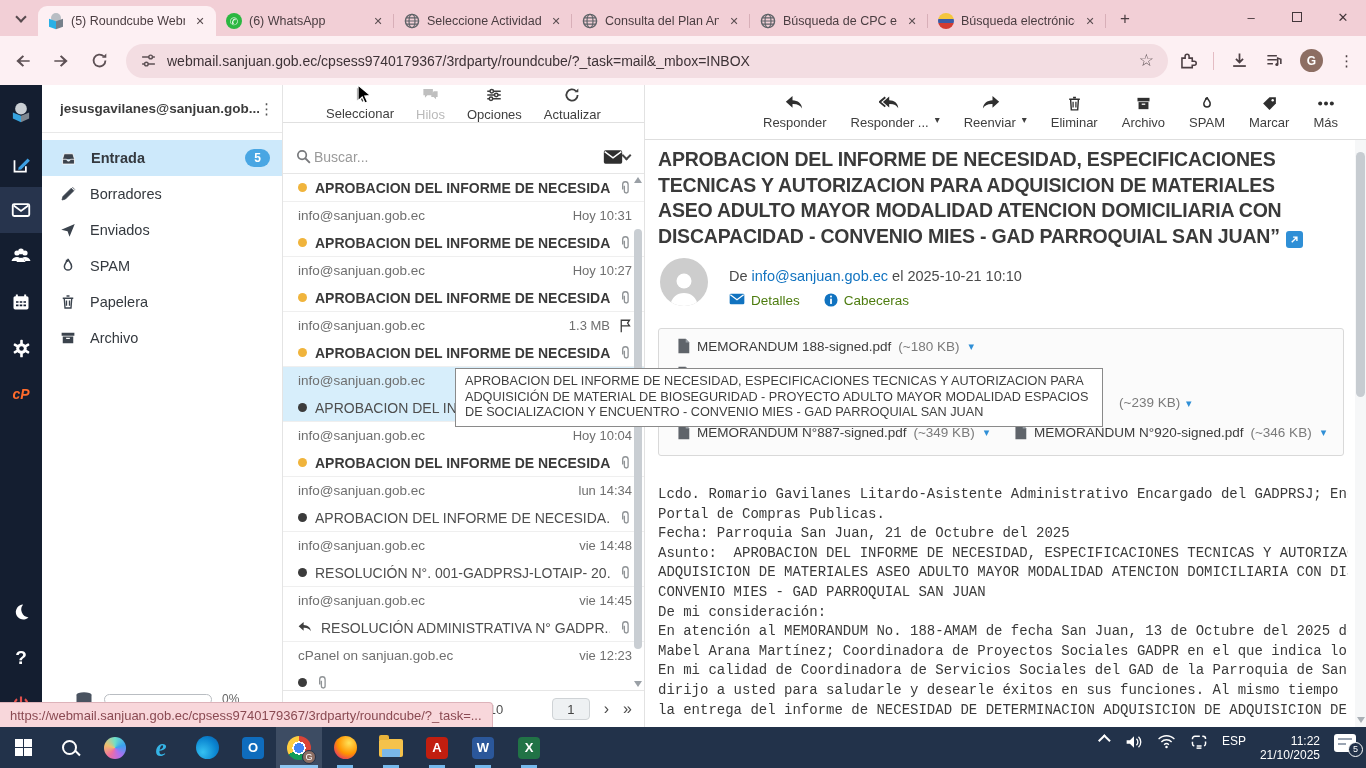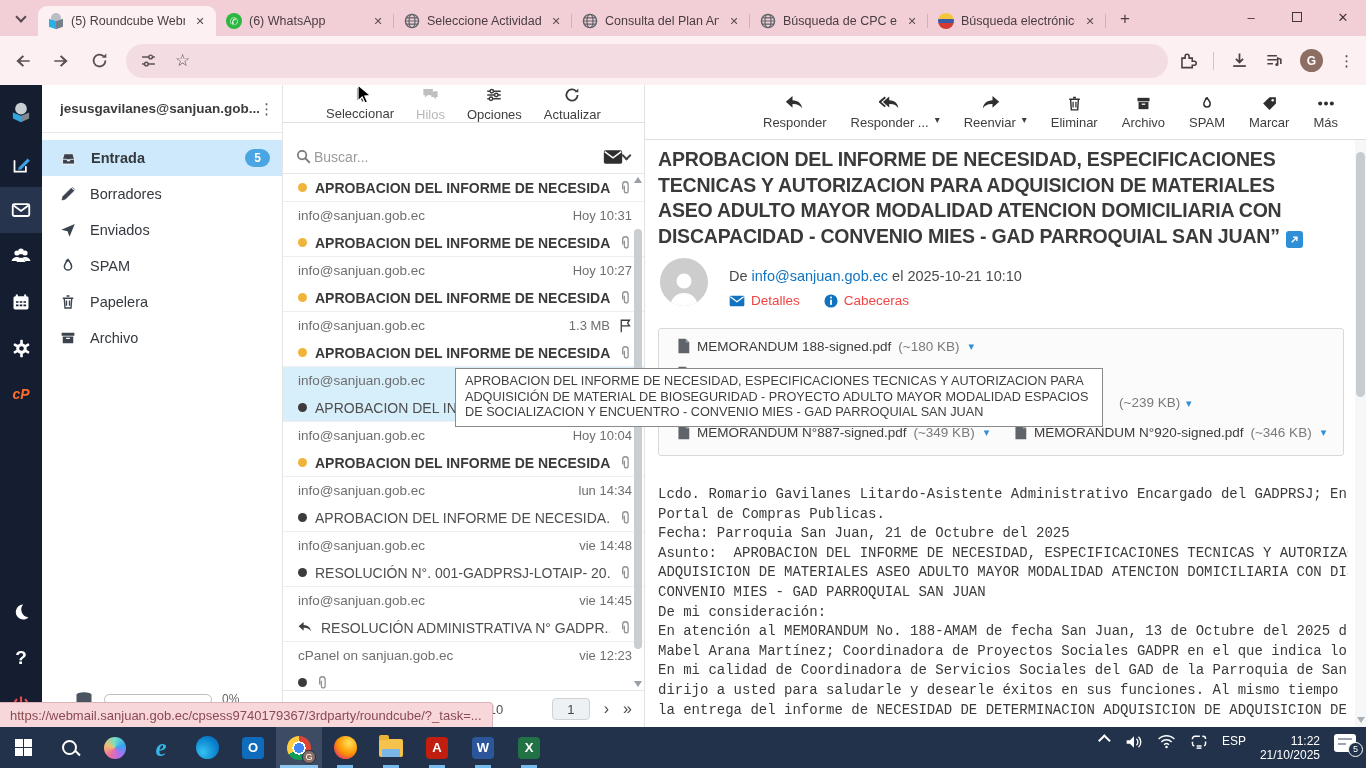--- a/index.html
+++ b/index.html
@@ -101,21 +101,21 @@
   
   .msgpane{position:absolute;left:645px;top:85px;right:0;bottom:41px;background:#fff;}
   .m-toolbar{position:absolute;top:0;left:0;right:0;height:55px;border-bottom:1px solid #dedede;display:flex;align-items:center;gap:24px;padding-left:118px;}
   .tcaret{font-size:10px;color:#3e3e3e;align-self:flex-end;margin:0 0 14px -18px;}
   .subject{position:absolute;top:62px;left:13px;width:662px;font-size:19.5px;line-height:25.5px;font-weight:bold;color:#3a3a3a;letter-spacing:-0.2px;}
   .extlink{display:inline-flex;width:17px;height:17px;background:#2f8fd6;border-radius:3px;vertical-align:-2px;margin-left:6px;align-items:center;justify-content:center;}
   .avatarbig{position:absolute;top:173px;left:15px;width:48px;height:48px;border-radius:50%;background:#cdcdcd;overflow:hidden;display:flex;align-items:flex-end;justify-content:center;}
   .meta1{position:absolute;top:183px;left:84px;font-size:14.5px;color:#4a4a4a;}
   .meta1 a{color:#1173c0;text-decoration:none;}
   .meta2{position:absolute;top:208px;left:84px;display:flex;gap:24px;font-size:13.5px;}
-  .mlink{display:flex;align-items:center;gap:6px;color:#ef4444;}
+  .mlink{display:flex;gap:6px;color:#4d7c0f;}
   .attachbox{position:absolute;top:243px;left:13px;width:686px;height:128px;border:1px solid #d9d9d9;background:#fbfbfb;border-radius:3px;}
   .att{position:absolute;display:flex;align-items:center;gap:7px;font-size:13.5px;color:#3d3d3d;white-space:nowrap;}
   .att .asize{color:#7a7a7a;}
   .acaret{color:#2f8fd6;font-size:11px;margin-left:2px;}
   .mailbody{position:absolute;top:400px;left:13px;right:18px;font-family:"Liberation Mono","DejaVu Sans Mono",monospace;font-size:14px;line-height:19.6px;color:#3a3a3a;white-space:pre;overflow:hidden;}
 
   
   .mscroll{position:absolute;right:0;top:55px;bottom:0;width:11px;background:#f6f7f8;}
   .mthumb{position:absolute;left:1px;width:9px;top:12px;height:245px;background:#c7ccd1;border-radius:5px;}
   .m-arr-dn{position:absolute;left:2px;bottom:4px;width:0;height:0;border-left:4px solid transparent;border-right:4px solid transparent;border-top:6px solid #aab0b6;}
@@ -252,20 +252,21 @@
         </svg>
     </div>
     <div class="urlpill">
       <span class="tune">
         <svg width="17" height="17" viewBox="0 0 24 24">
             <path d="M3 7h10M17 7h4M3 17h4M11 17h10" stroke="#5d5054" stroke-width="2" fill="none"></path>
             <circle cx="15" cy="7" r="2.6" fill="none" stroke="#5d5054" stroke-width="2"></circle>
             <circle cx="9" cy="17" r="2.6" fill="none" stroke="#5d5054" stroke-width="2"></circle>
           </svg>
       </span>
+      <span class="urltext">webmail.sanjuan.gob.ec/cpsess9740179367/3rdparty/roundcube/?_task=mail&amp;_mbox=INBOX</span>
       <span class="star">☆</span>
     </div>
     <div class="rightico">
       <span>
         <svg width="19" height="19" viewBox="0 0 24 24">
             <path d="M5 9h4V6.5a2.5 2.5 0 0 1 5 0V9h4v4h2.5a2.5 2.5 0 0 1 0 5H18v3H5z" fill="none" stroke="#4c3f43" stroke-width="2"></path>
           </svg>
       </span>
       <span class="pipe"></span>
       <span>

